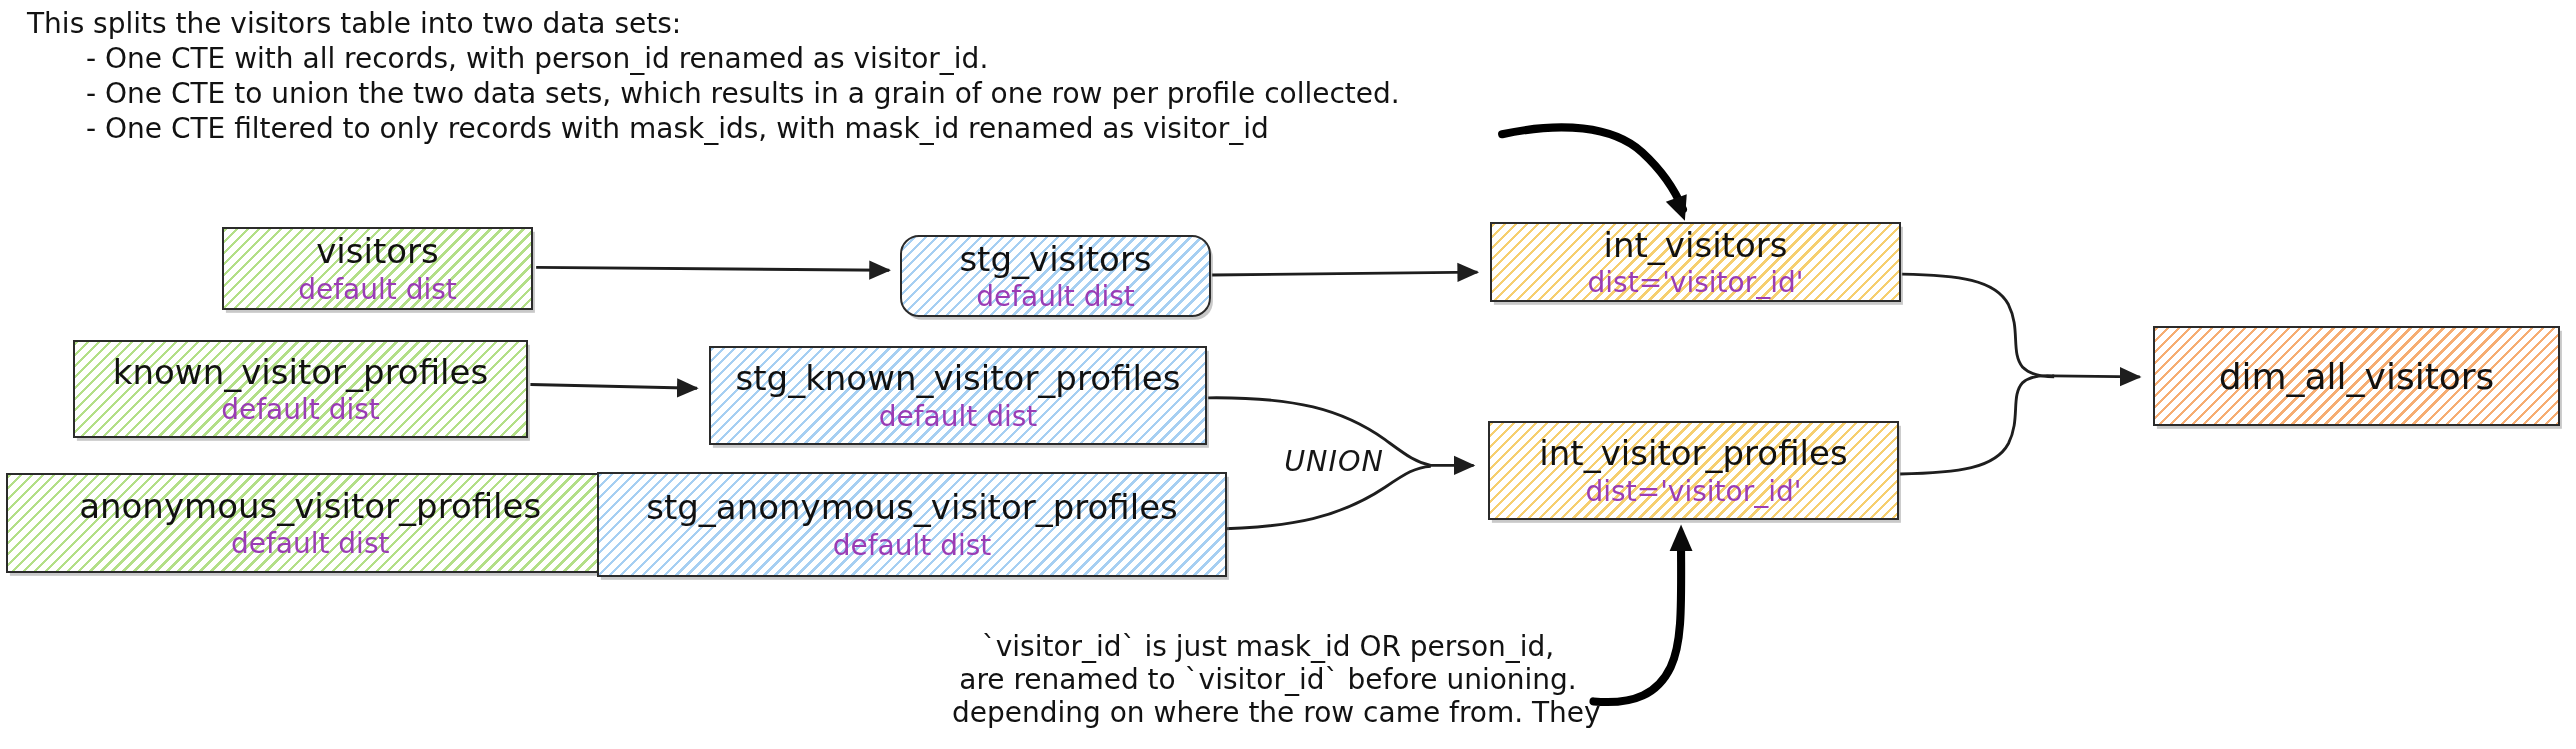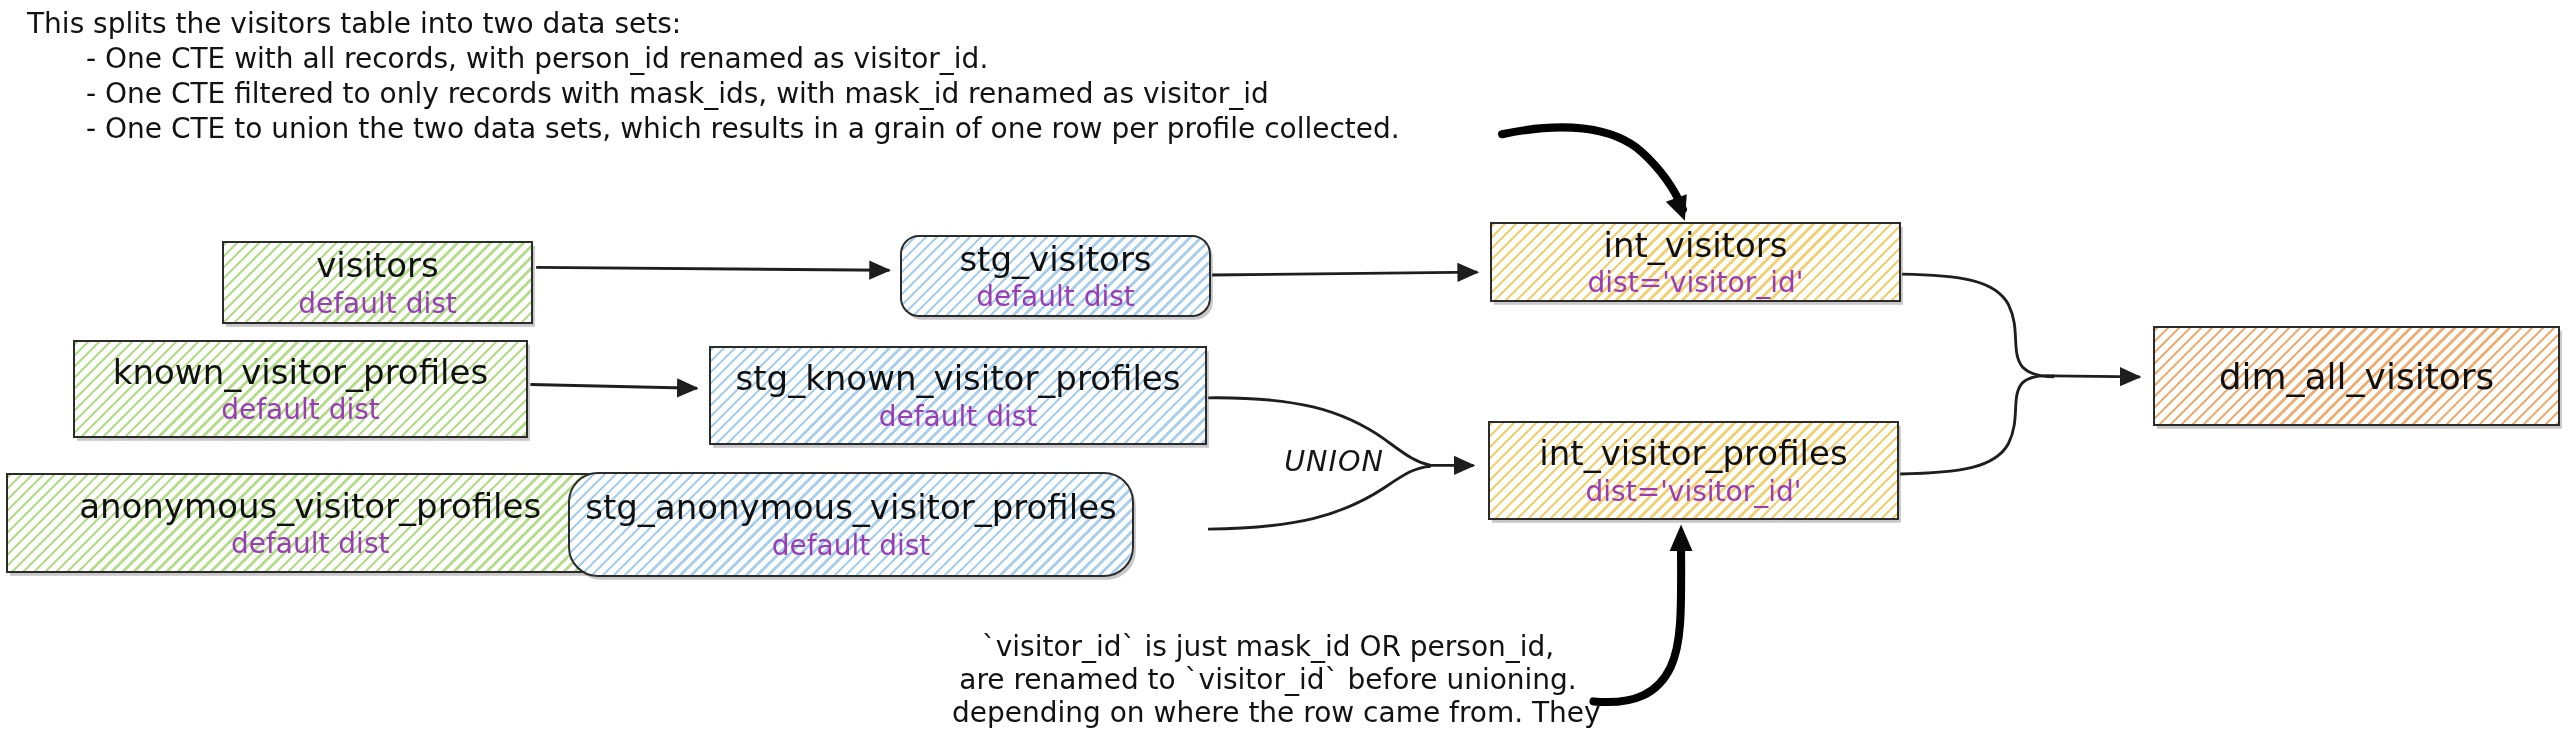--- a/index.html
+++ b/index.html
@@ -66,34 +66,34 @@
     <path class="edge thick" d="M1578 141 C1640 128 1694 132 1725 160 C1749 182 1761 203 1768 220"></path>
     <polygon class="ah" points="1770,232 1772,204 1750,212"></polygon>
 
     <path class="edge thick" d="M1674 737 C1718 741 1742 728 1755 701 C1768 674 1766 630 1766 570"></path>
     <polygon class="ah" points="1766,551 1754,579 1778,579"></polygon>
   </svg>
 
   <div class="note" id="top-note">
     <div>This splits the visitors table into two data sets:</div>
     <div class="indent">- One CTE with all records, with person_id renamed as visitor_id.</div>
+    <div class="indent">- One CTE to union the two data sets, which results in a grain of one row per profile collected.</div>
     <div class="indent">- One CTE filtered to only records with mask_ids, with mask_id renamed as visitor_id</div>
-    <div class="indent">- One CTE to union the two data sets, which results in a grain of one row per profile collected.</div>
   </div>
 
   <div class="union-label">UNION</div>
 
   <div class="note" id="bottom-note">
     <div>`visitor_id` is just mask_id OR person_id,</div>
     <div>are renamed to `visitor_id` before unioning.</div>
     <div>depending on where the row came from. They</div>
   </div>
 
   <div id="nodes">
-      <div class="node source" style="left: 222px; top: 241px; width: 311px; height: 83px; background: repeating-linear-gradient(135deg, rgb(179, 223, 136) 0px, rgb(179, 223, 136) 2.5px, rgb(255, 255, 255) 2.5px, rgb(255, 255, 255) 7.8px); border-color: rgb(43, 43, 43);">
+      <div class="node source" style="left: 222px; top: 227px; width: 311px; height: 83px; background: repeating-linear-gradient(135deg, rgb(179, 223, 136) 0px, rgb(179, 223, 136) 2.5px, rgb(255, 255, 255) 2.5px, rgb(255, 255, 255) 7.8px); border-color: rgb(43, 43, 43);">
         <div class="node-title">visitors</div>
         <div class="node-sub">default dist</div>
       </div>
       <div class="node staging" style="left: 900px; top: 235px; width: 311px; height: 82px; background: repeating-linear-gradient(135deg, rgb(166, 207, 242) 0px, rgb(166, 207, 242) 2.5px, rgb(255, 255, 255) 2.5px, rgb(255, 255, 255) 7.8px); border-color: rgb(43, 43, 43); border-radius: 19px;">
         <div class="node-title">stg_visitors</div>
         <div class="node-sub">default dist</div>
       </div>
       <div class="node intermediate" style="left: 1490px; top: 222px; width: 411px; height: 80px; background: repeating-linear-gradient(135deg, rgb(246, 207, 111) 0px, rgb(246, 207, 111) 2.5px, rgb(255, 255, 255) 2.5px, rgb(255, 255, 255) 7.8px); border-color: rgb(43, 43, 43);">
         <div class="node-title">int_visitors</div>
         <div class="node-sub">dist='visitor_id'</div>
@@ -107,21 +107,21 @@
         <div class="node-sub">default dist</div>
       </div>
       <div class="node intermediate" style="left: 1488px; top: 421px; width: 411px; height: 99px; background: repeating-linear-gradient(135deg, rgb(246, 207, 111) 0px, rgb(246, 207, 111) 2.5px, rgb(255, 255, 255) 2.5px, rgb(255, 255, 255) 7.8px); border-color: rgb(43, 43, 43);">
         <div class="node-title">int_visitor_profiles</div>
         <div class="node-sub">dist='visitor_id'</div>
       </div>
       <div class="node source" style="left: 5.7px; top: 473px; width: 609px; height: 100px; background: repeating-linear-gradient(135deg, rgb(179, 223, 136) 0px, rgb(179, 223, 136) 2.5px, rgb(255, 255, 255) 2.5px, rgb(255, 255, 255) 7.8px); border-color: rgb(43, 43, 43);">
         <div class="node-title">anonymous_visitor_profiles</div>
         <div class="node-sub">default dist</div>
       </div>
-      <div class="node staging" style="left: 568px; top: 472px; width: 566px; height: 105px; background: repeating-linear-gradient(135deg, rgb(166, 207, 242) 0px, rgb(166, 207, 242) 2.5px, rgb(255, 255, 255) 2.5px, rgb(255, 255, 255) 7.8px); border-color: rgb(43, 43, 43); border-radius: 30px;">
+      <div class="node staging" style="left: 597px; top: 472px; width: 630px; height: 105px; background: repeating-linear-gradient(135deg, rgb(166, 207, 242) 0px, rgb(166, 207, 242) 2.5px, rgb(255, 255, 255) 2.5px, rgb(255, 255, 255) 7.8px); border-color: rgb(43, 43, 43);">
         <div class="node-title">stg_anonymous_visitor_profiles</div>
         <div class="node-sub">default dist</div>
       </div>
       <div class="node mart" style="left: 2153px; top: 326px; width: 407px; height: 100px; background: repeating-linear-gradient(135deg, rgb(246, 173, 114) 0px, rgb(246, 173, 114) 2.5px, rgb(255, 255, 255) 2.5px, rgb(255, 255, 255) 7.8px); border-color: rgb(43, 43, 43);">
         <div class="node-title">dim_all_visitors</div>
       </div>
     </div>
 
 </div>
 

